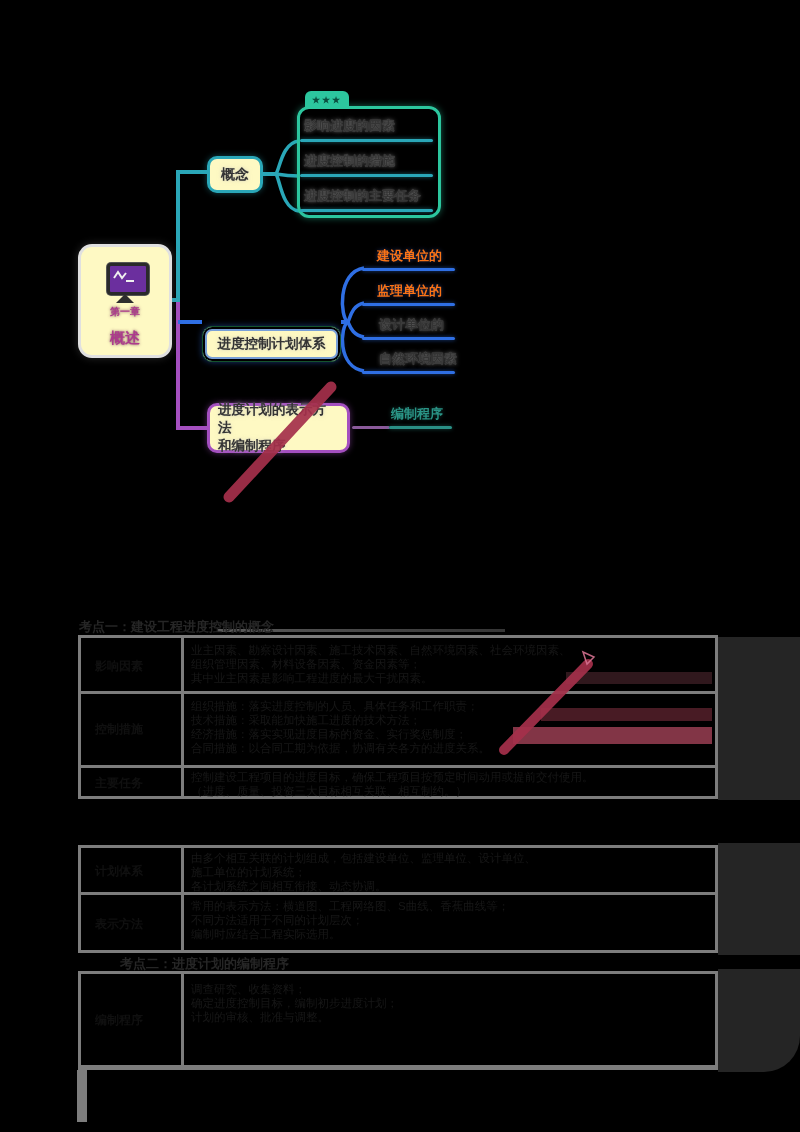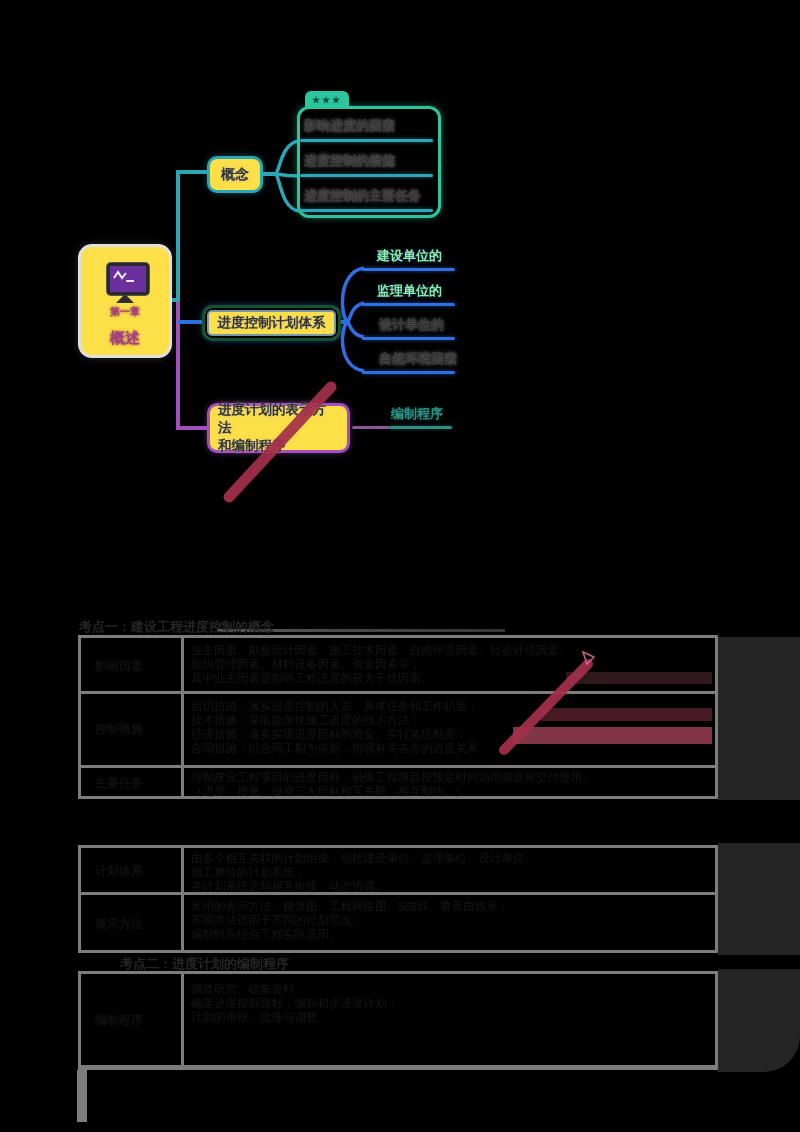--- a/index.html
+++ b/index.html
@@ -1,31 +1,31 @@
 <!DOCTYPE html>
 <html><head>
 <meta charset="utf-8">
 <style>
   html,body{margin:0;padding:0;background:#000;}
   #canvas{position:relative;width:800px;height:1132px;background:#000;overflow:hidden;
           font-family:"Liberation Sans",sans-serif;}
   .abs{position:absolute;}
   
-  .node{position:absolute;border-radius:10px;background:#fde047;box-sizing:border-box;
+  .node{position:absolute;border-radius:10px;background:#fef9c3;box-sizing:border-box;
         display:flex;align-items:center;justify-content:center;font-family:Liberation Serif, serif;}
   .root-node{border:3px solid #e0e0e0;border-radius:14px;box-shadow:0 0 8px rgba(120,120,120,.35);
              flex-direction:column;justify-content:flex-start;}
   .teal-node{border:3px solid #2aa7b8;box-shadow:0 0 6px rgba(42,167,184,.45);}
-  .blue-node{border:3px solid #14532d;box-shadow:0 0 6px rgba(47,111,228,.5), inset 0 0 0 2px #000, inset 0 0 0 4px rgba(47,111,228,.65);}
+  .blue-node{border:1px solid #14532d;box-shadow:0 0 6px rgba(47,111,228,.5), inset 0 0 0 2px #000, inset 0 0 0 4px rgba(47,111,228,.65);margin-top:21px;}
   .purple-node{border:3px solid #a44fc0;box-shadow:0 0 6px rgba(164,79,192,.5);
                flex-direction:column;align-items:flex-start;justify-content:center;padding:2px 8px;}
   .dark-text{color:#343434;font-weight:bold;
              text-shadow:0 0 4px rgba(190,190,190,.55),0 0 1px rgba(160,160,160,.5);}
   .magenta-text{color:#ad3a8d;font-weight:bold;text-shadow:0 0 3px rgba(80,20,60,.8);}
-  .blue-child-text{color:#86efac;font-weight:bold;text-shadow:0 0 4px rgba(70,110,230,.45);}
+  .blue-child-text{color:#f97316;font-weight:bold;text-shadow:0 0 4px rgba(70,110,230,.45);}
   .teal-child-text{color:#2a9486;font-weight:bold;text-shadow:0 0 4px rgba(42,148,134,.4);}
   .underline{position:absolute;height:3px;border-radius:2px;}
   .u-teal{background:#2aa7b8;box-shadow:0 0 4px rgba(42,167,184,.6);}
   .u-blue{background:#2f6fe4;box-shadow:0 0 4px rgba(47,111,228,.6);}
   .group-box{position:absolute;border:3px solid #2cc69e;border-radius:12px;background:rgba(0,0,0,.3);
              box-shadow:0 0 7px rgba(44,198,158,.5);box-sizing:border-box;}
   .group-tab{position:absolute;background:#2cc69e;border-radius:6px 6px 0 0;
              display:flex;align-items:center;justify-content:center;
              color:#0c4f40;font-size:9px;letter-spacing:2px;font-weight:bold;}
   

